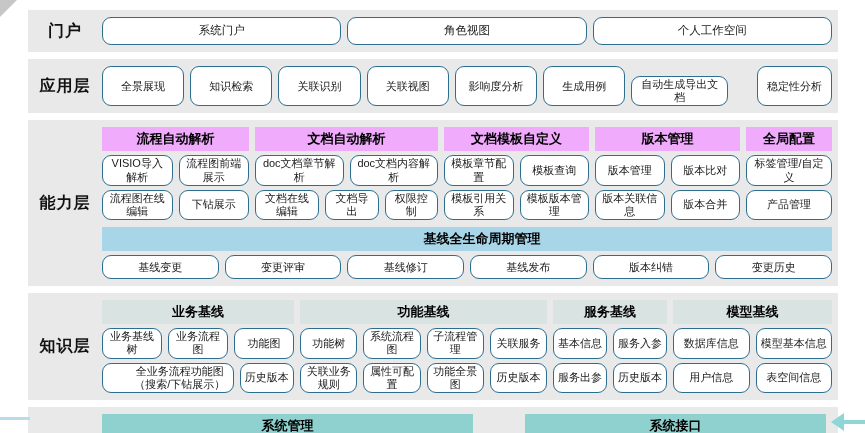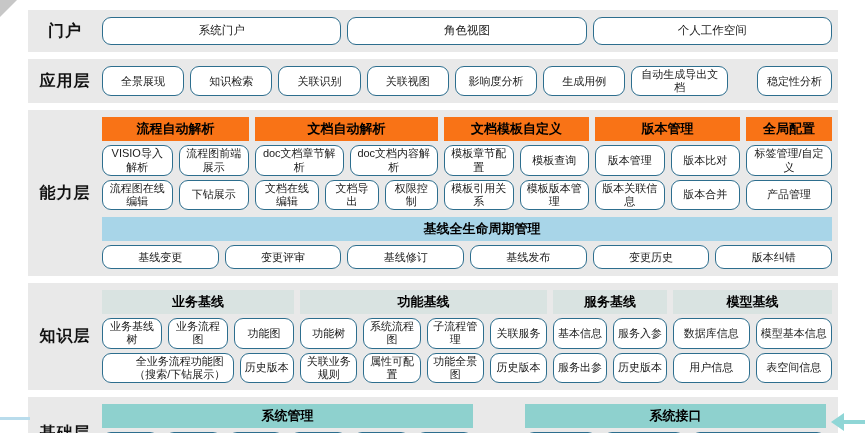--- a/index.html
+++ b/index.html
@@ -15,21 +15,21 @@
   .chip{flex:1;display:flex;align-items:center;justify-content:center;background:#fff;
         border:1.6px solid #2d6e8e;border-radius:9px;font-size:11px;color:#1a1a1a;
         text-align:center;min-height:24px;padding:1px 4px;line-height:1.2;box-sizing:border-box;}
   .portal .chip{min-height:28px;font-size:11.5px;}
   .app .chip{min-height:26px;}
   .group-strip{display:flex;gap:6px;align-items:stretch;}
   .group{display:flex;flex-direction:column;gap:4px;box-sizing:border-box;}
   .group .rows{display:flex;flex-direction:column;gap:4px;flex:1;}
   .group .btn-row{flex:1;}
   .group-header{font-weight:bold;font-size:13px;text-align:center;padding:3px 2px;color:#000;}
-  .cap .group-header{background:#f97316;}
+  .cap .group-header{background:#f0abfc;}
   .kn  .group-header{background:#d9e3e1;}
   .fd  .group-header{background:#8ed1ce;}
   .lifecycle{display:flex;flex-direction:column;gap:4px;margin-top:3px;}
   .lifecycle .group-header{background:#a8d5e8;padding-left:32px;}
   .squiggle{text-decoration:underline wavy #e03c3c;text-underline-offset:3px;}
   .bottom-line{position:absolute;left:0;top:417px;width:30px;height:3px;background:#b9dcec;}
   .arrow{position:absolute;right:0;top:412px;width:34px;height:20px;}
   .arrow-head{position:absolute;left:0;top:1px;width:0;height:0;
               border-right:13px solid #8fd6d6;border-top:9px solid transparent;border-bottom:9px solid transparent;}
   .arrow-tail{position:absolute;left:11px;top:8px;width:23px;height:4px;background:#8fd6d6;}
@@ -56,21 +56,21 @@
     <div class="band app">
       <div class="band-label">应用层</div>
       <div class="band-content">
           <div class="btn-row">
             <div class="chip">全景展现</div>
             <div class="chip">知识检索</div>
             <div class="chip">关联识别</div>
             <div class="chip">关联视图</div>
             <div class="chip">影响度分析</div>
             <div class="chip">生成用例</div>
-            <div class="chip" style="flex: 1.2 1 0%;">自动生成导出文档</div>
+            <div class="chip" style="flex: 1.2 1 0%; margin-top: 10px;">自动生成导出文档</div>
             <div class="chip" style="flex: 0.9 1 0%; margin-left: 23px;">稳定性分析</div>
           </div>
         </div>
     </div>
 
     <div class="band cap">
       <div class="band-label">能力层</div>
       <div class="band-content">
         <div class="group-strip">
           <div class="group" style="flex:0 0 147px;">
@@ -139,22 +139,22 @@
           </div>
         </div>
         <div class="lifecycle">
           <div class="group-header">基线全生命周期管理</div>
           <div class="rows">
               <div class="btn-row">
                 <div class="chip">基线变更</div>
                 <div class="chip">变更评审</div>
                 <div class="chip">基线修订</div>
                 <div class="chip">基线发布</div>
+                <div class="chip">版本纠错</div>
                 <div class="chip">变更历史</div>
-                <div class="chip">版本纠错</div>
               </div>
             </div>
         </div>
       </div>
     </div>
 
     <div class="band kn">
       <div class="band-label">知识层</div>
       <div class="band-content">
         <div class="group-strip">

